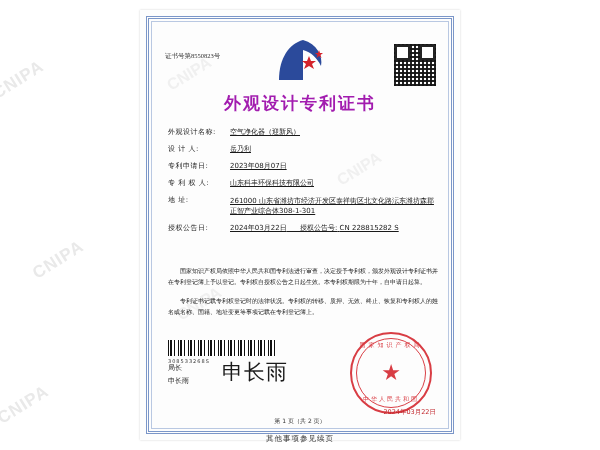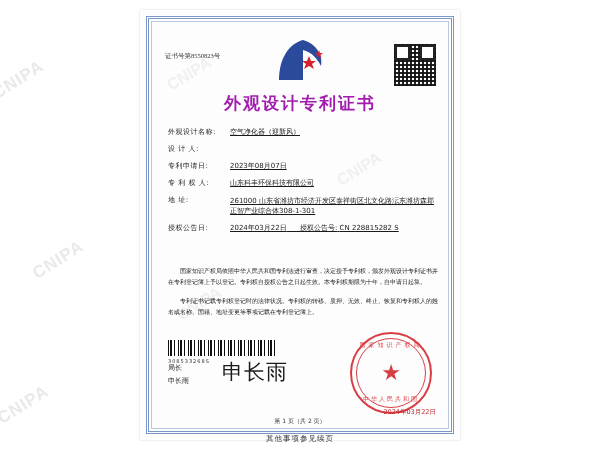--- a/index.html
+++ b/index.html
@@ -228,20 +228,21 @@
 
     <div class="title">外观设计专利证书</div>
 
     <div class="fields">
       <div class="row">
         <div class="lab">外观设计名称:</div>
         <div class="val">空气净化器（迎新风）</div>
       </div>
       <div class="row">
         <div class="lab">设 计 人:</div>
+        <div class="val">岳乃利</div>
       </div>
       <div class="row">
         <div class="lab">专利申请日:</div>
         <div class="val">2023年08月07日</div>
       </div>
       <div class="row">
         <div class="lab">专 利 权 人:</div>
         <div class="val">山东科丰环保科技有限公司</div>
       </div>
       <div class="row addr">

